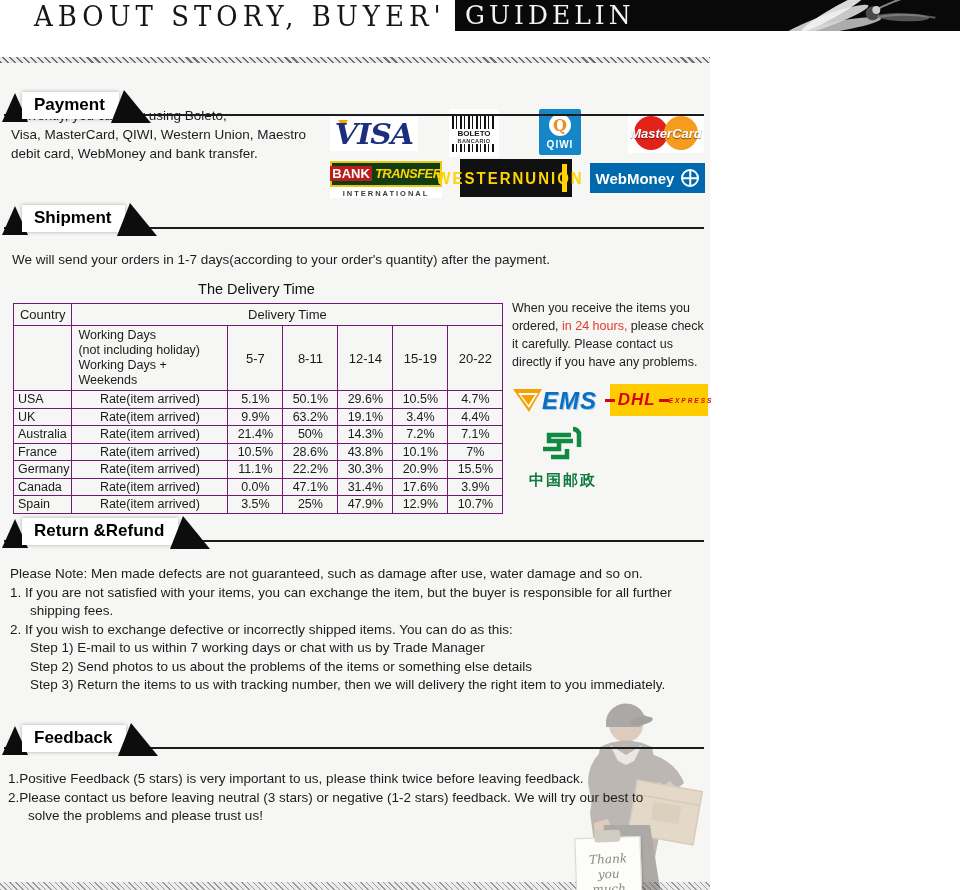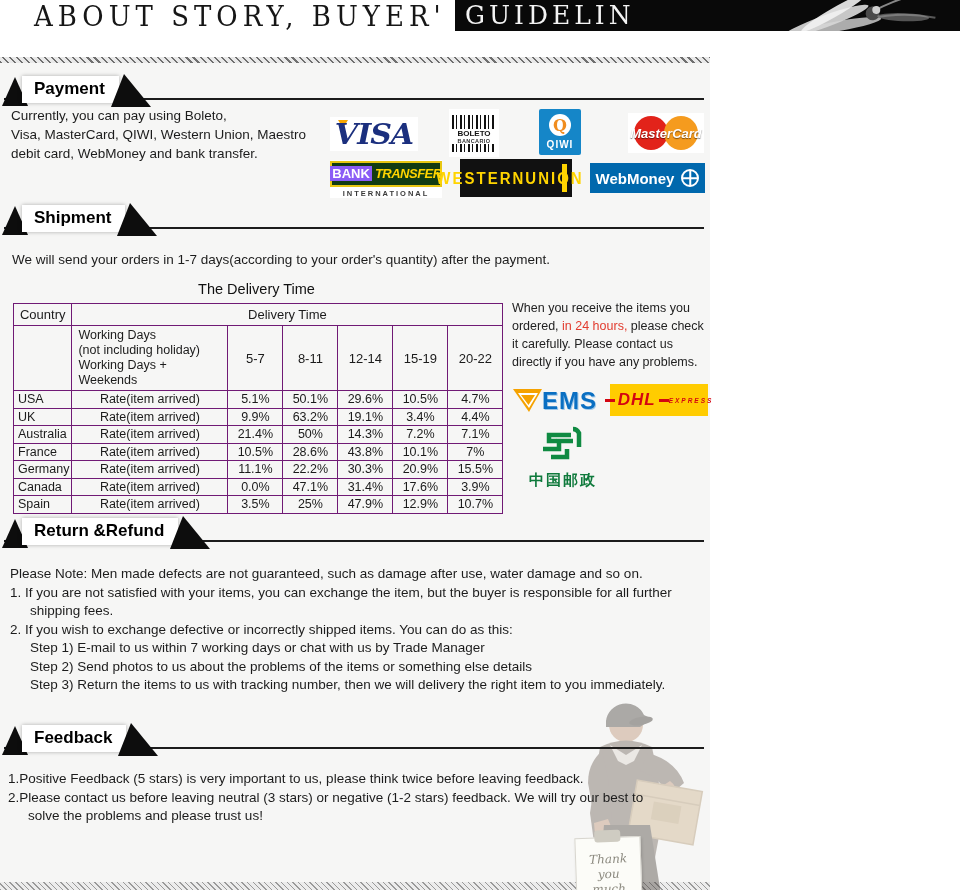--- a/index.html
+++ b/index.html
@@ -53,21 +53,21 @@
   .qiwi-circle { width:22px; height:22px; border-radius:50%; background:#fff; display:flex; align-items:center; justify-content:center;
     color:#f08c1e; font-weight:bold; font-size:16px; font-family:"DejaVu Serif",serif; }
   .qiwi-text { color:#fff; font-size:10px; font-weight:bold; letter-spacing:1px; margin-top:3px; }
   .mastercard { left:628px; top:56px; width:76px; height:40px; background:#fff; }
   .mc-red { position:absolute; left:6px; top:3px; width:34px; height:34px; border-radius:50%; background:#e2231a; }
   .mc-org { position:absolute; right:6px; top:3px; width:34px; height:34px; border-radius:50%; background:#f59b1e; }
   .mc-text { position:relative; z-index:2; color:#fff; font-style:italic; font-weight:bold; font-size:13px;
     text-shadow:0 1px 1px rgba(0,0,0,.5); }
   .banktransfer { left:330px; top:103px; width:112px; height:38px; background:#fff; flex-direction:column; }
   .bt-box { width:112px; height:26px; background:#123c12; border:2px solid #e8c712; display:flex; align-items:center; justify-content:center; gap:3px; }
-  .bt-bank { color:#fff; font-weight:bold; font-size:13px; background:#8b5cf6; padding:0 2px; }
+  .bt-bank { color:#fff; font-weight:bold; font-size:13px; background:#b91c1c; padding:0 2px; }
   .bt-transfer { color:#ffd400; font-weight:bold; font-style:italic; font-size:13px; letter-spacing:-.5px; }
   .bt-intl { font-size:7.5px; color:#3a3a3a; font-weight:bold; letter-spacing:2px; margin-top:2px; }
   .western { left:460px; top:102px; width:112px; height:38px; background:#111; flex-direction:row; position:absolute; padding-right:12px; }
   .wu-line { color:#ffd400; font-weight:bold; font-size:15px; letter-spacing:2px; line-height:15px; font-family:"Liberation Sans",sans-serif; transform:scaleY(1.05); }
   .wu-bar { position:absolute; right:5px; top:5px; bottom:5px; width:5px; background:#ffd400; }
   .webmoney { left:590px; top:106px; width:115px; height:30px; background:#0068ad; gap:7px; }
   .wm-text { color:#fff; font-size:15px; font-weight:bold; }
   .wm-globe { width:18px; height:18px; border-radius:50%; border:2px solid #fff; position:relative; }
   .wm-globe:before { content:""; position:absolute; left:50%; top:0; bottom:0; width:1.5px; background:#fff; transform:translateX(-50%); }
   .wm-globe:after { content:""; position:absolute; top:50%; left:0; right:0; height:1.5px; background:#fff; transform:translateY(-50%); }
@@ -78,21 +78,21 @@
   table.delivery { position:absolute; left:13px; top:246px; border-collapse:collapse; background:transparent; }
   table.delivery th, table.delivery td { border:1px solid #701a75; font-size:12.5px; font-weight:normal; color:#1b1b1b; }
   table.delivery th.h1 { font-size:13px; padding:3px 2px; }
   .desc-cell { text-align:left !important; padding:2px 6px !important; font-size:12.5px; line-height:15px; }
   table.delivery .day { text-align:center; font-size:13px; }
   table.delivery td { text-align:center; padding:1px 2px; line-height:14.5px; }
   table.delivery td.country { text-align:left; padding-left:4px; }
   .ship-note { position:absolute; left:512px; top:242px; width:198px; font-size:12.5px; line-height:18px; color:#222; }
   .note-red { color:#e23b2e; }
   .ems { position:absolute; left:512px; top:330px; display:flex; align-items:center; }
-  .ems-text { color:#0a6fc2; font-weight:bold; font-size:24px; letter-spacing:1px;
+  .ems-text { color:#0a6fc2; font-weight:bold; font-style:italic; font-size:24px; letter-spacing:1px;
     text-shadow:1px 1px 0 #9ec7e8; margin-left:-4px; }
   .dhl { position:absolute; left:610px; top:327px; width:98px; height:32px; background:#ffcc00; display:flex;
     flex-direction:row; align-items:center; justify-content:center; }
   .dhl-row { display:flex; align-items:center; gap:3px; }
   .dhl-dash { width:10px; height:3px; background:#d40511; }
   .dhl-text { color:#d40511; font-weight:bold; font-style:italic; font-size:17px; letter-spacing:1px; line-height:16px; }
   .dhl-sub { color:#d40511; font-style:italic; font-size:6.5px; font-weight:bold; letter-spacing:2px; }
   .chinapost { position:absolute; left:518px; top:366px; width:90px; text-align:center; }
   .cp-text { color:#0f7a3c; font-size:15px; font-weight:bold; letter-spacing:2px; margin-top:2px; }
   .sf { position:absolute; left:604px; top:380px; display:flex; align-items:center; gap:5px; }
@@ -139,21 +139,21 @@
           <ellipse cx="196" cy="22" rx="26" ry="4" fill="#9f9f9f" opacity=".5" transform="rotate(8 196 22)"></ellipse>
         </g>
       </svg>
     </div>
   </div>
 
   <div class="content">
     <div class="hatch-top"></div>
     <div class="hatch-bottom"></div>
 
-    <div class="ribbon" style="top:12px;text-align:right;">
+    <div class="ribbon" style="top:28px;text-align:right;">
       <div class="rule"></div>
       <div class="ribbon-inner">
         <div class="tri-left"></div>
         <div class="ribbon-label">Payment</div>
         <div class="tri-right"></div>
       </div>
     </div>
 
     <div class="payment-desc body-text">
         <div>Currently, you can pay using Boleto,</div>

